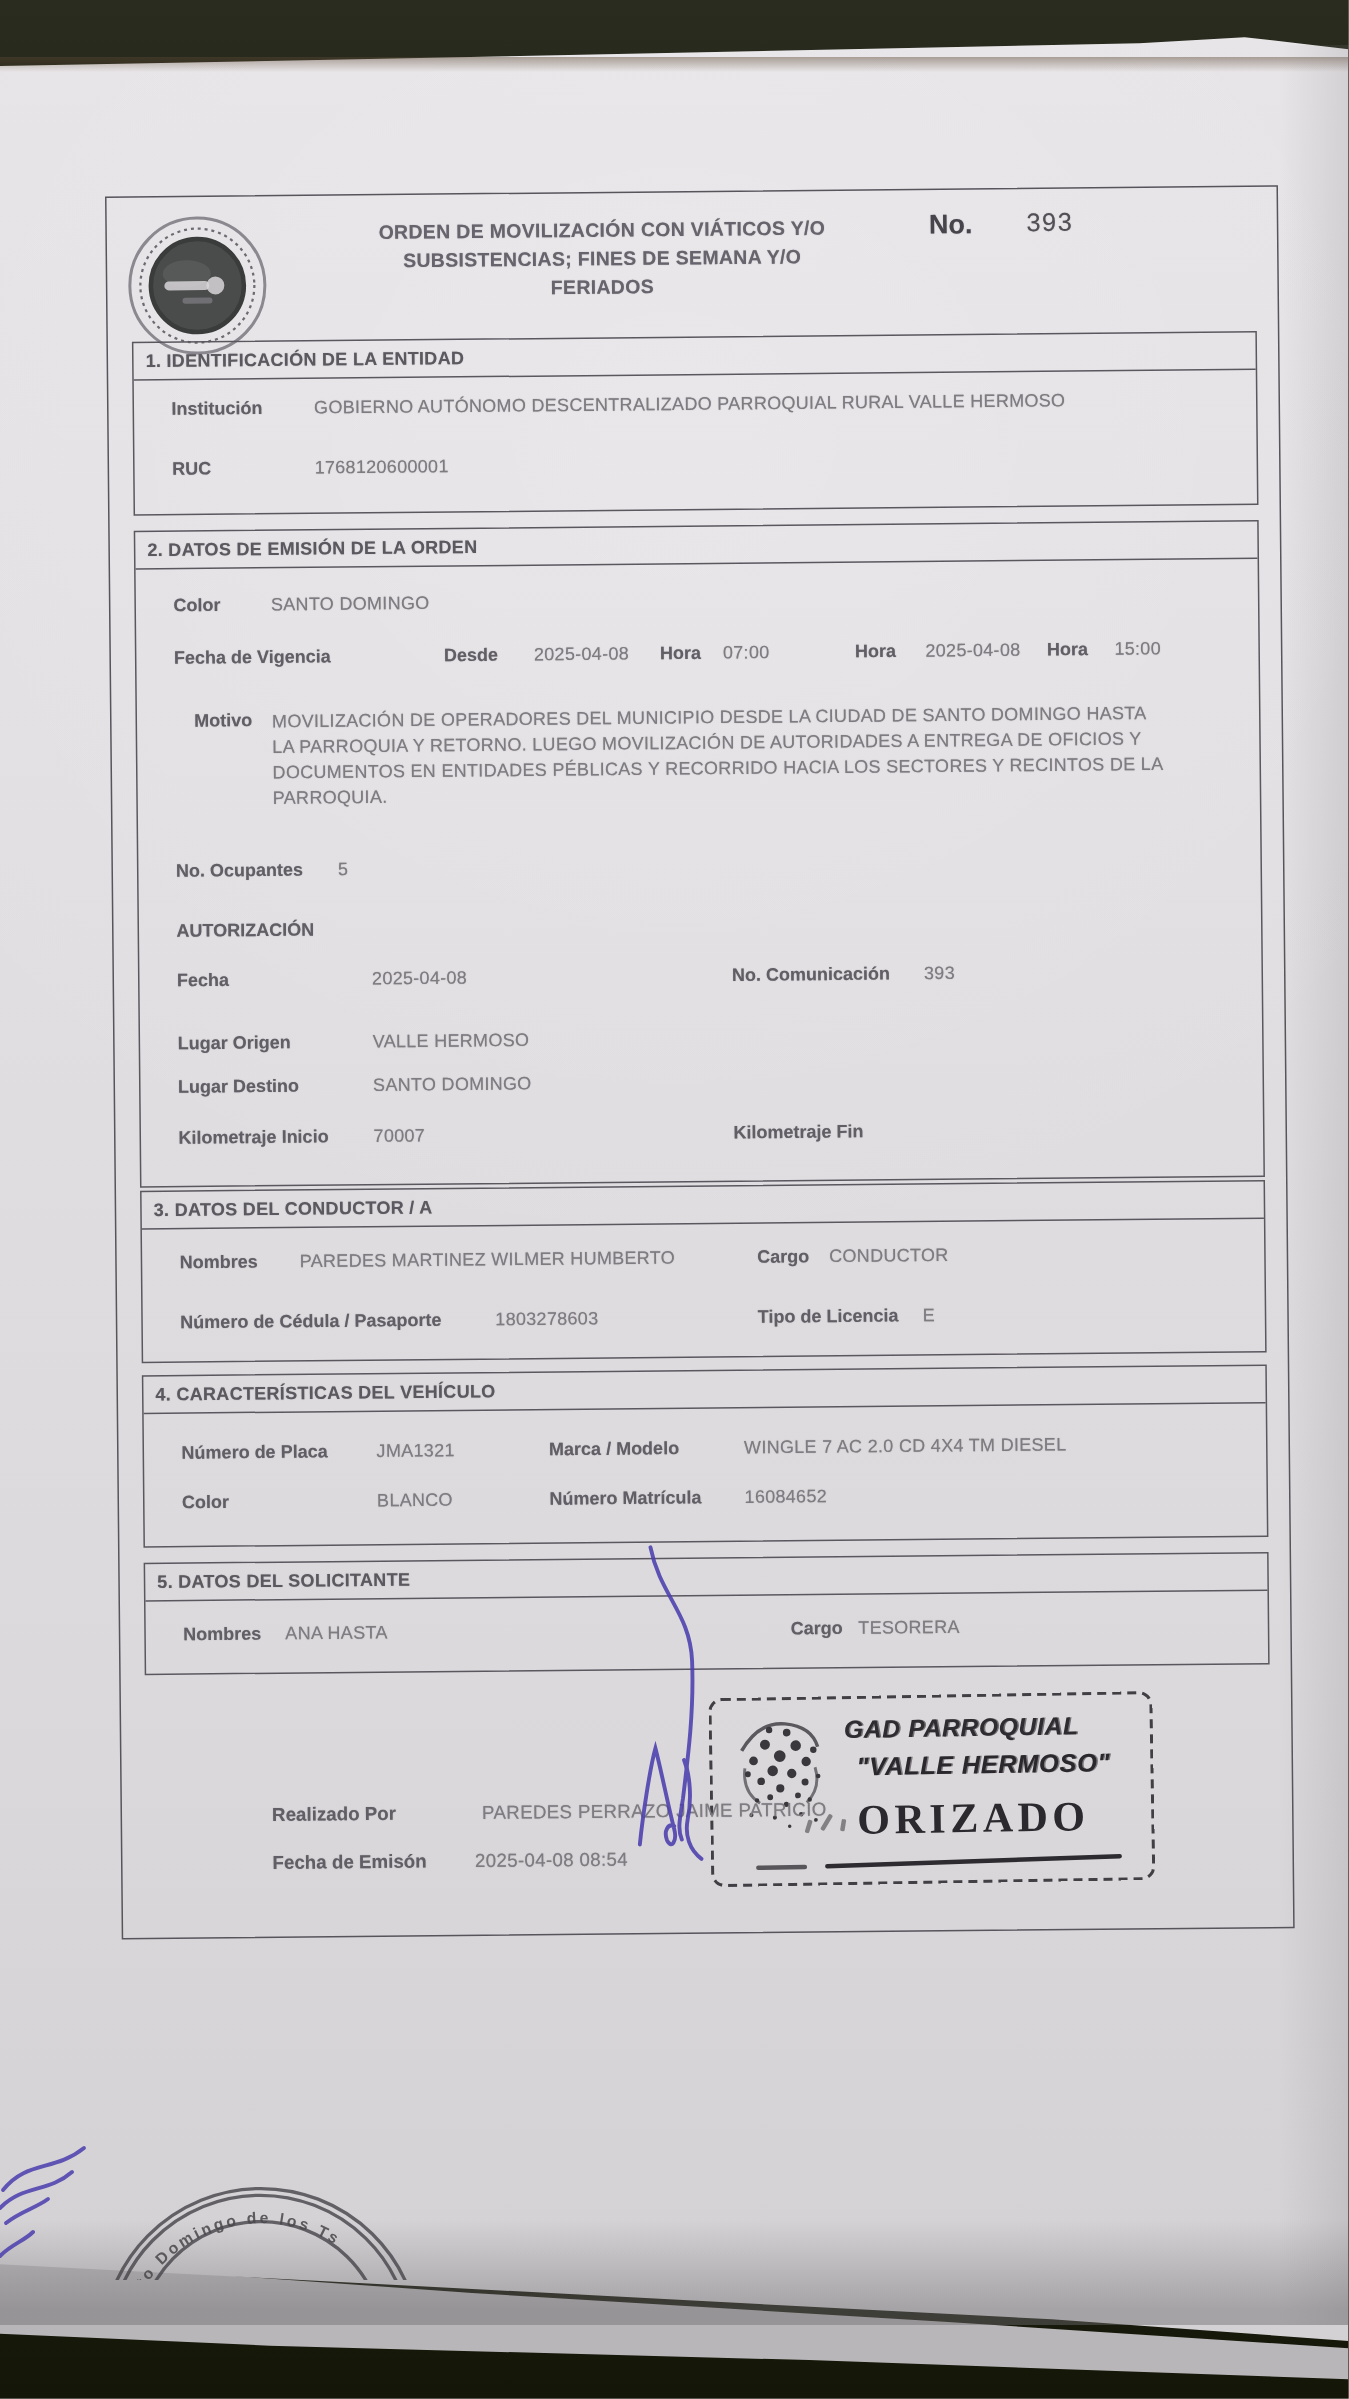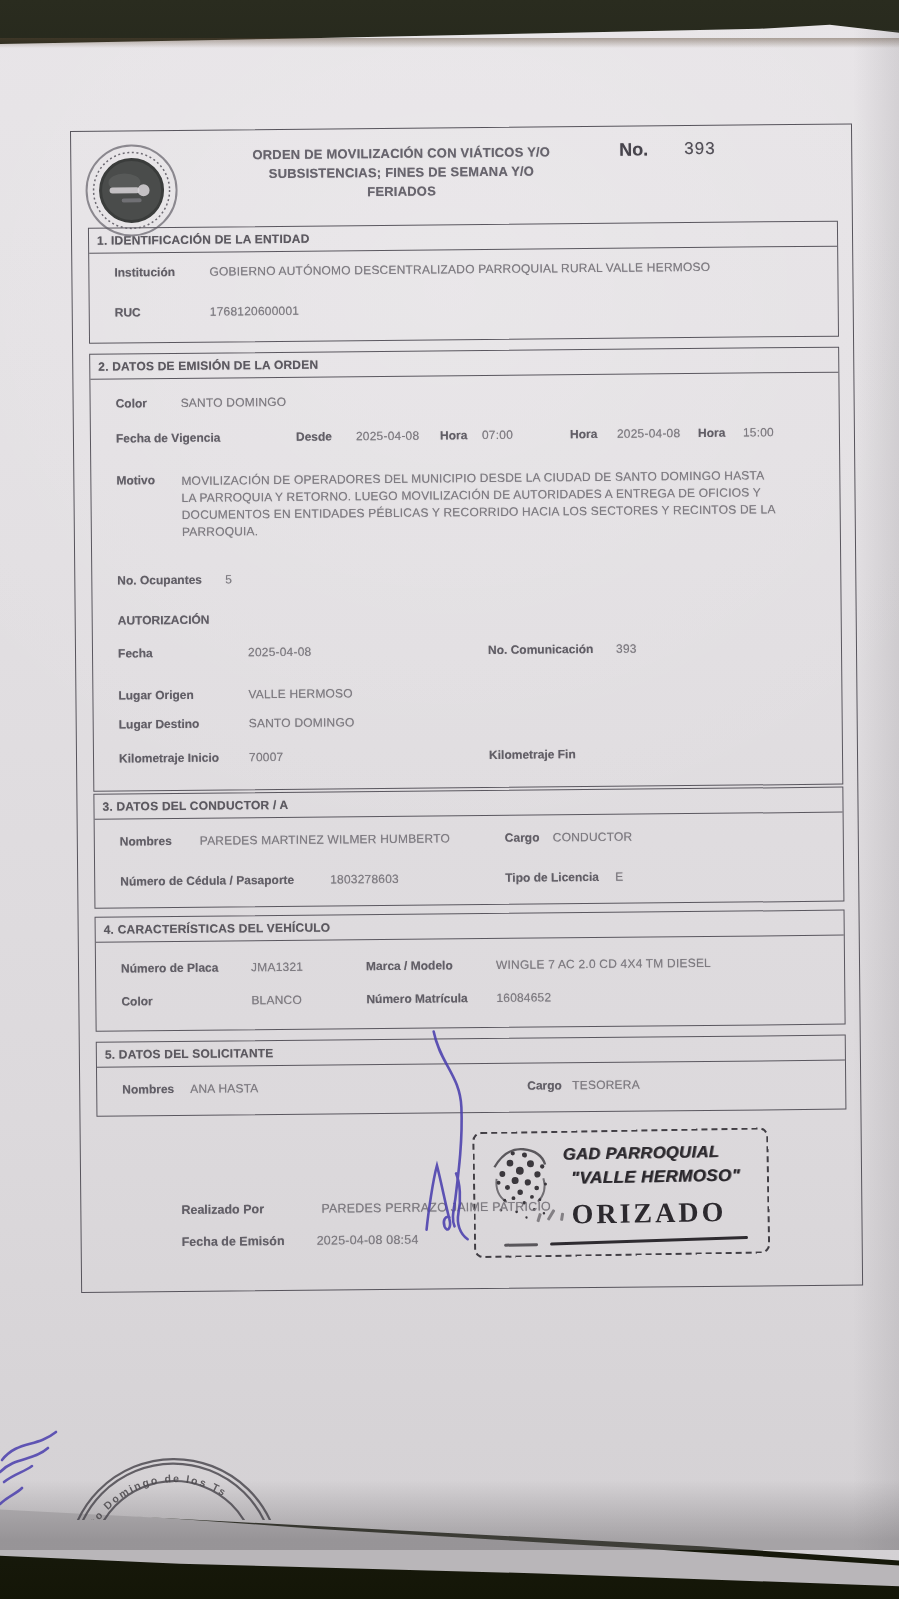--- a/index.html
+++ b/index.html
@@ -141,21 +141,21 @@
         <span class="lb txt" style="width:60px;margin-left:40px;">Desde</span>
         <span class="val txt" style="width:84px;">2025-04-08</span>
         <span class="lb txt" style="width:42px;">Hora</span>
         <span class="val txt" style="width:88px;">07:00</span>
         <span class="lb txt" style="width:47px;">Hora</span>
         <span class="val txt" style="width:81px;">2025-04-08</span>
         <span class="lb txt" style="width:45px;">Hora</span>
         <span class="val txt">15:00</span>
       </div>
       <div class="row" style="top:94px;">
-        <span class="lb txt" style="width:65px;">Motivo</span>
+        <span class="lb txt" style="width:65px;text-align:center;">Motivo</span>
         <span class="val txt motivo-lines">
           <div>MOVILIZACIÓN DE OPERADORES DEL MUNICIPIO DESDE LA CIUDAD DE SANTO DOMINGO HASTA</div>
           <div>LA PARROQUIA Y RETORNO. LUEGO MOVILIZACIÓN DE AUTORIDADES A ENTREGA DE OFICIOS Y</div>
           <div>DOCUMENTOS EN ENTIDADES PÉBLICAS Y RECORRIDO HACIA LOS SECTORES Y RECINTOS DE LA</div>
           <div>PARROQUIA.</div>
         </span>
       </div>
       <div class="row" style="top:194px;">
         <span class="lb txt" style="width:108px;">No. Ocupantes</span>
         <span class="val txt">5</span>

